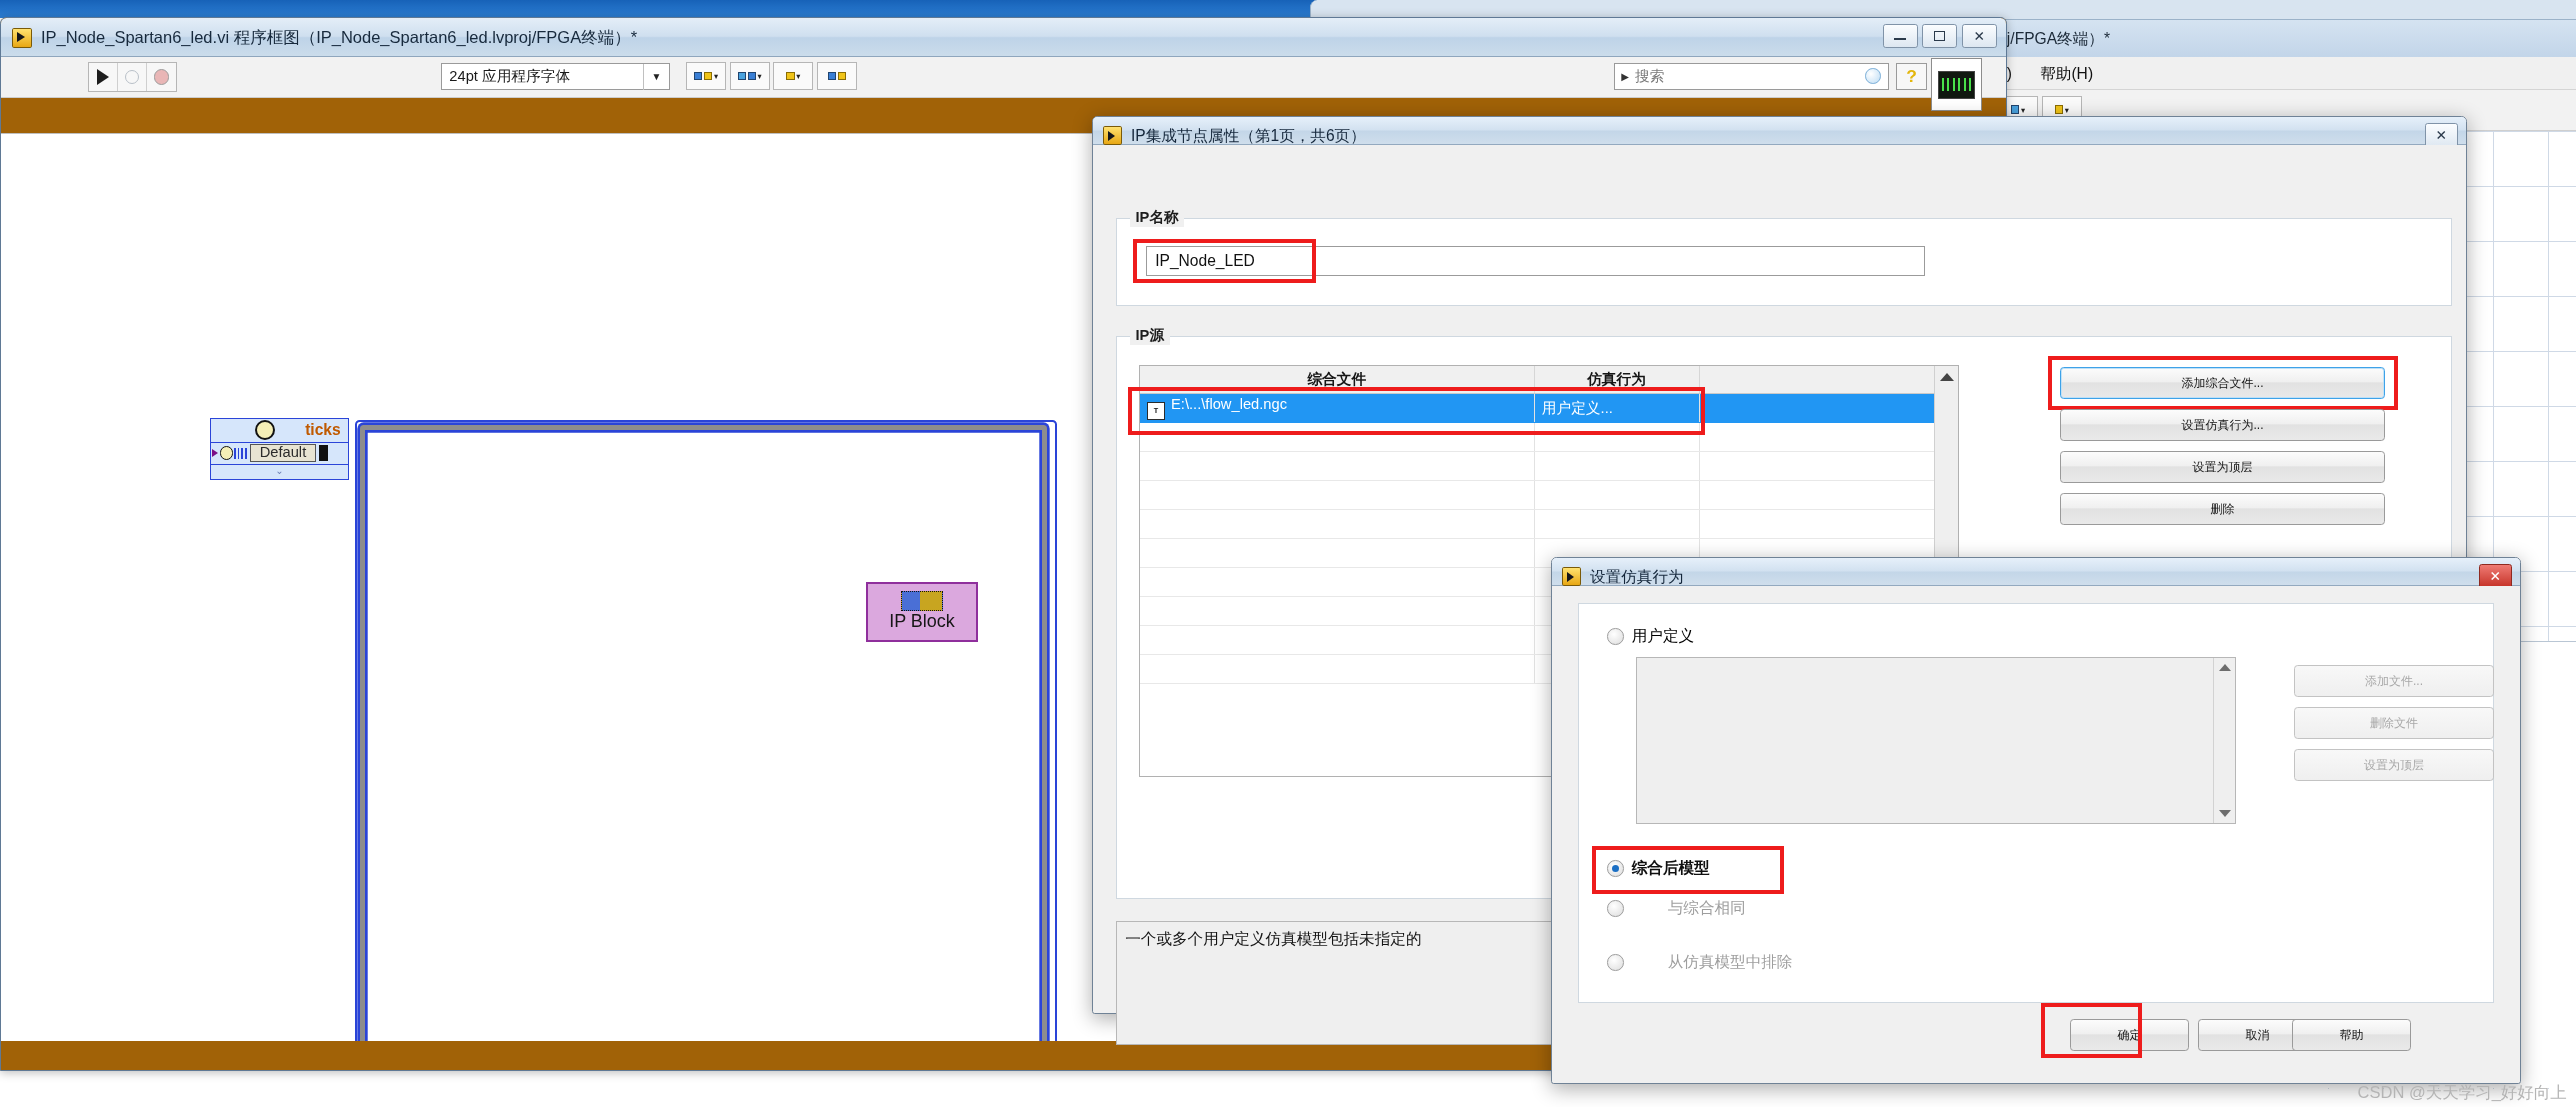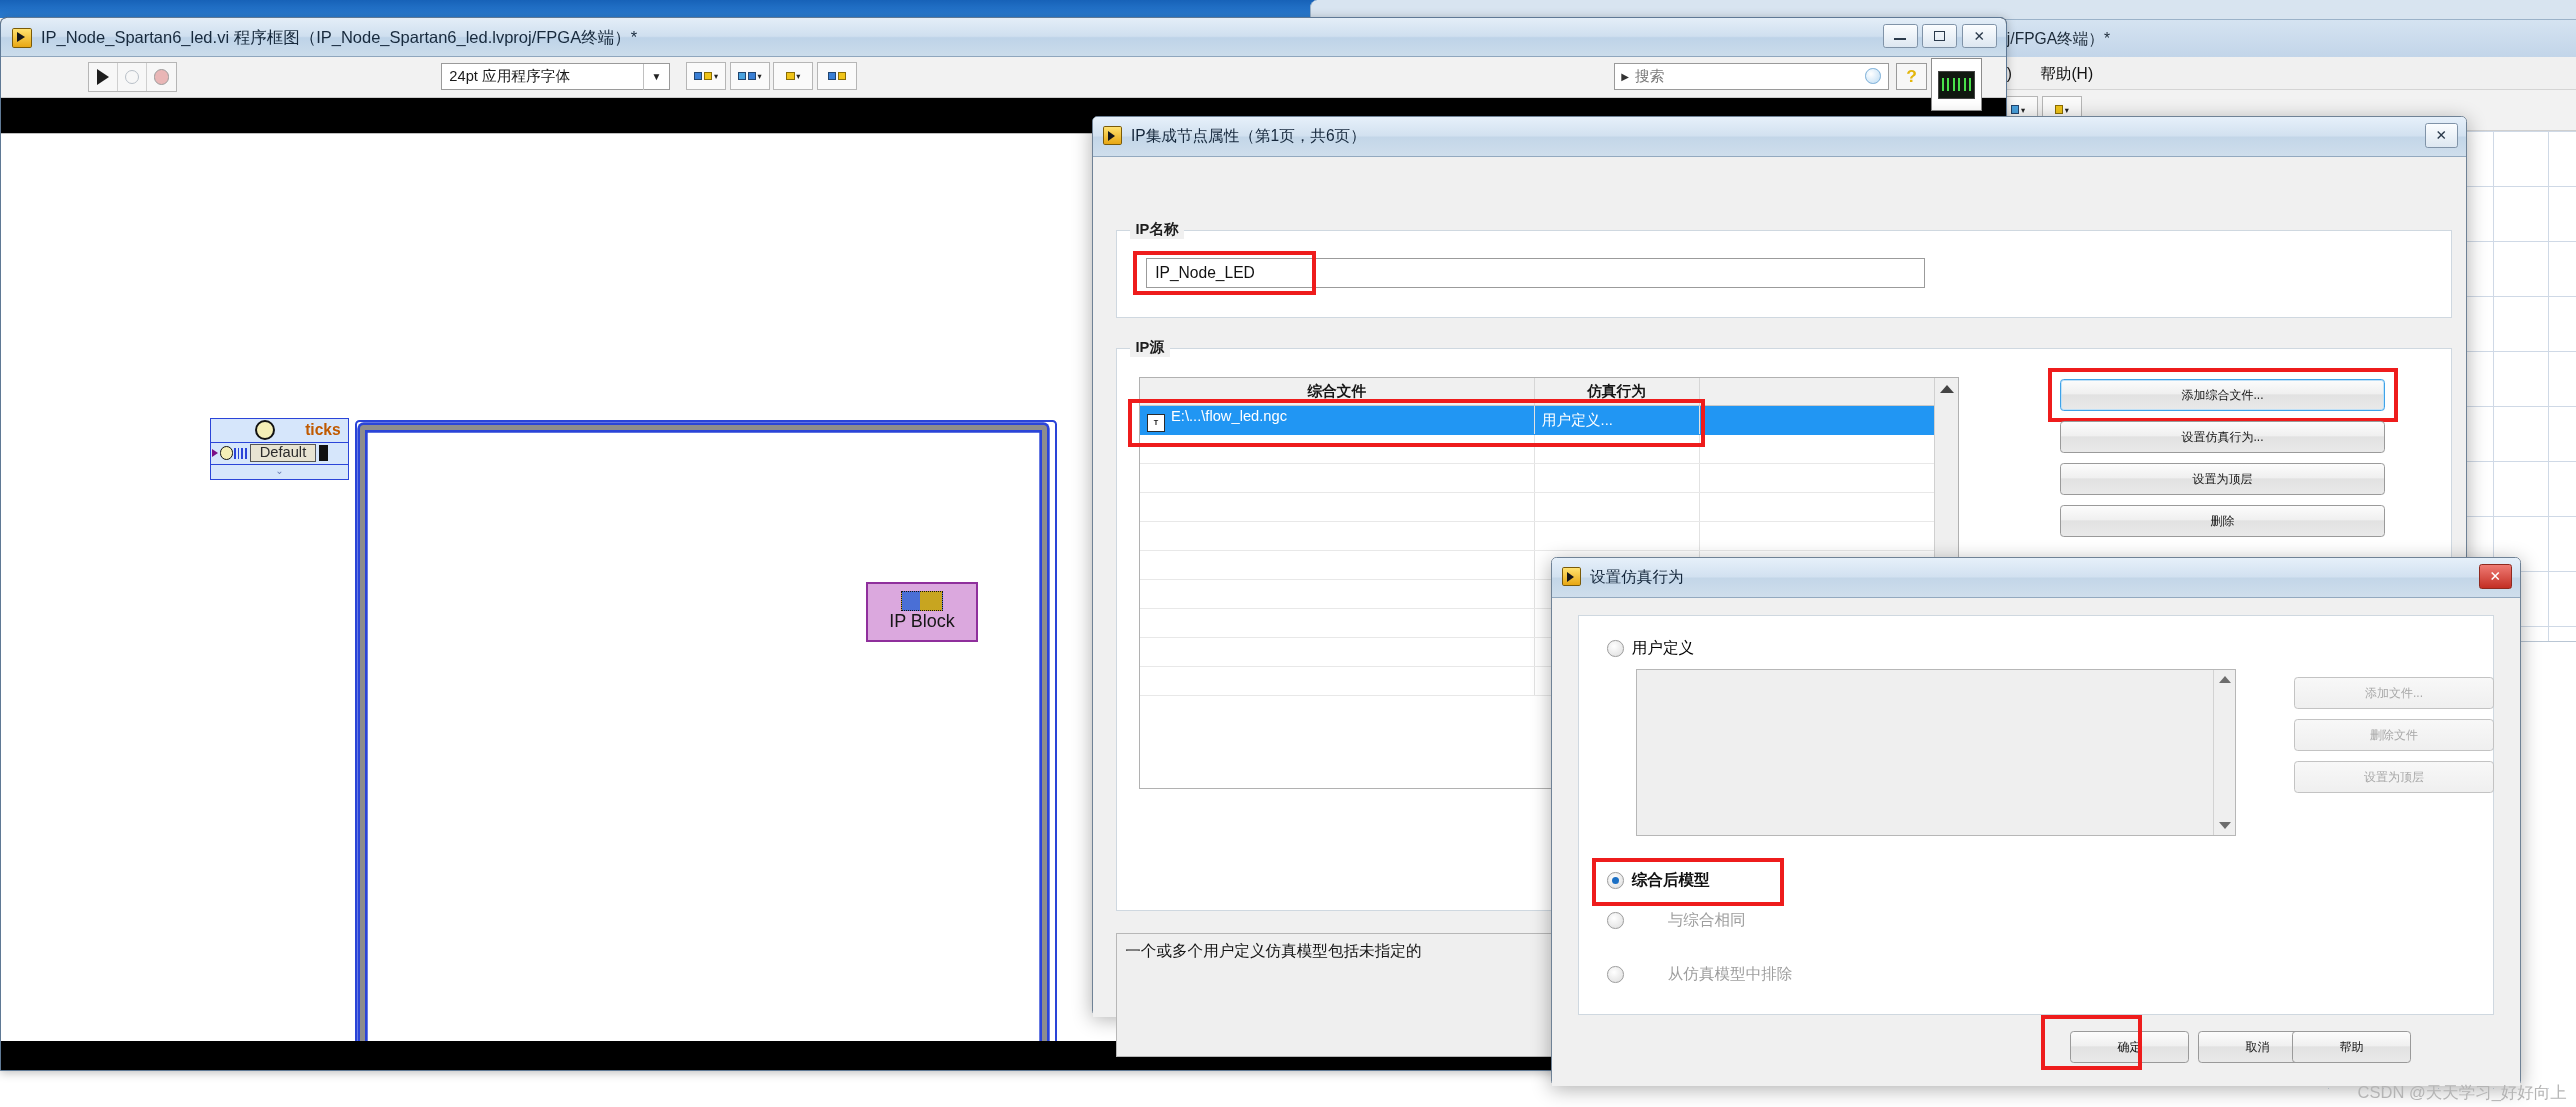--- a/index.html
+++ b/index.html
@@ -56,21 +56,21 @@
       #ffffff;
   }
   .bg-lowerpanel {
     position: absolute; left: 2328px; top: 641px; width: 248px; height: 447px;
     background: #ffffff; border-top: 0.9px solid #b9c6d4;
   }
 
   
   .vi-window {
     position: absolute; left: 0px; top: 16.5px; width: 2007px; height: 1054px;
-    background: #000000;
+    background: #a16207;
     border: 0.9px solid #5f7995;
     border-top-left-radius: 6.4px; border-top-right-radius: 6.4px;
     box-shadow: 0 1.8px 9.2px rgba(0,0,0,.25);
   }
   .vi-titlebar {
     position: relative; height: 39px;
     background: linear-gradient(to bottom,#e4eef8 0%,#cfdfef 48%,#bed3e8 52%,#cbdceb 100%);
     border-bottom: 0.9px solid #8fa6bd;
     border-top-left-radius: 5.5px; border-top-right-radius: 5.5px;
   }
@@ -245,21 +245,21 @@
     display: flex; align-items: center; justify-content: center; font-size: 11px; color: #6b6b6b;
   }
 
   
   .dlg {
     position: absolute; background: #f0f0f0; border: 0.9px solid #6f8296;
     border-radius: 5.5px 5.5px 2.7px 2.7px;
     box-shadow: 0 4.6px 20px rgba(0,0,0,.32);
   }
   .dlg-title {
-    height: 40px;
+    height: 28px;
     background: linear-gradient(to bottom,#e6f0fa 0%,#d2e1f0 48%,#c3d6e8 52%,#cfdeec 100%);
     border-bottom: 0.9px solid #93a9bf; border-radius: 4.6px 4.6px 0 0;
     position: relative;
   }
   .dlg-title .ico {
     position: absolute; left: 10px; top: 9.2px; width: 19px; height: 19px;
     background: linear-gradient(to bottom,#ffe270,#e8a713);
     border: 0.9px solid #7a5a08; border-radius: 1.8px;
   }
   .dlg-title .ico::after {

